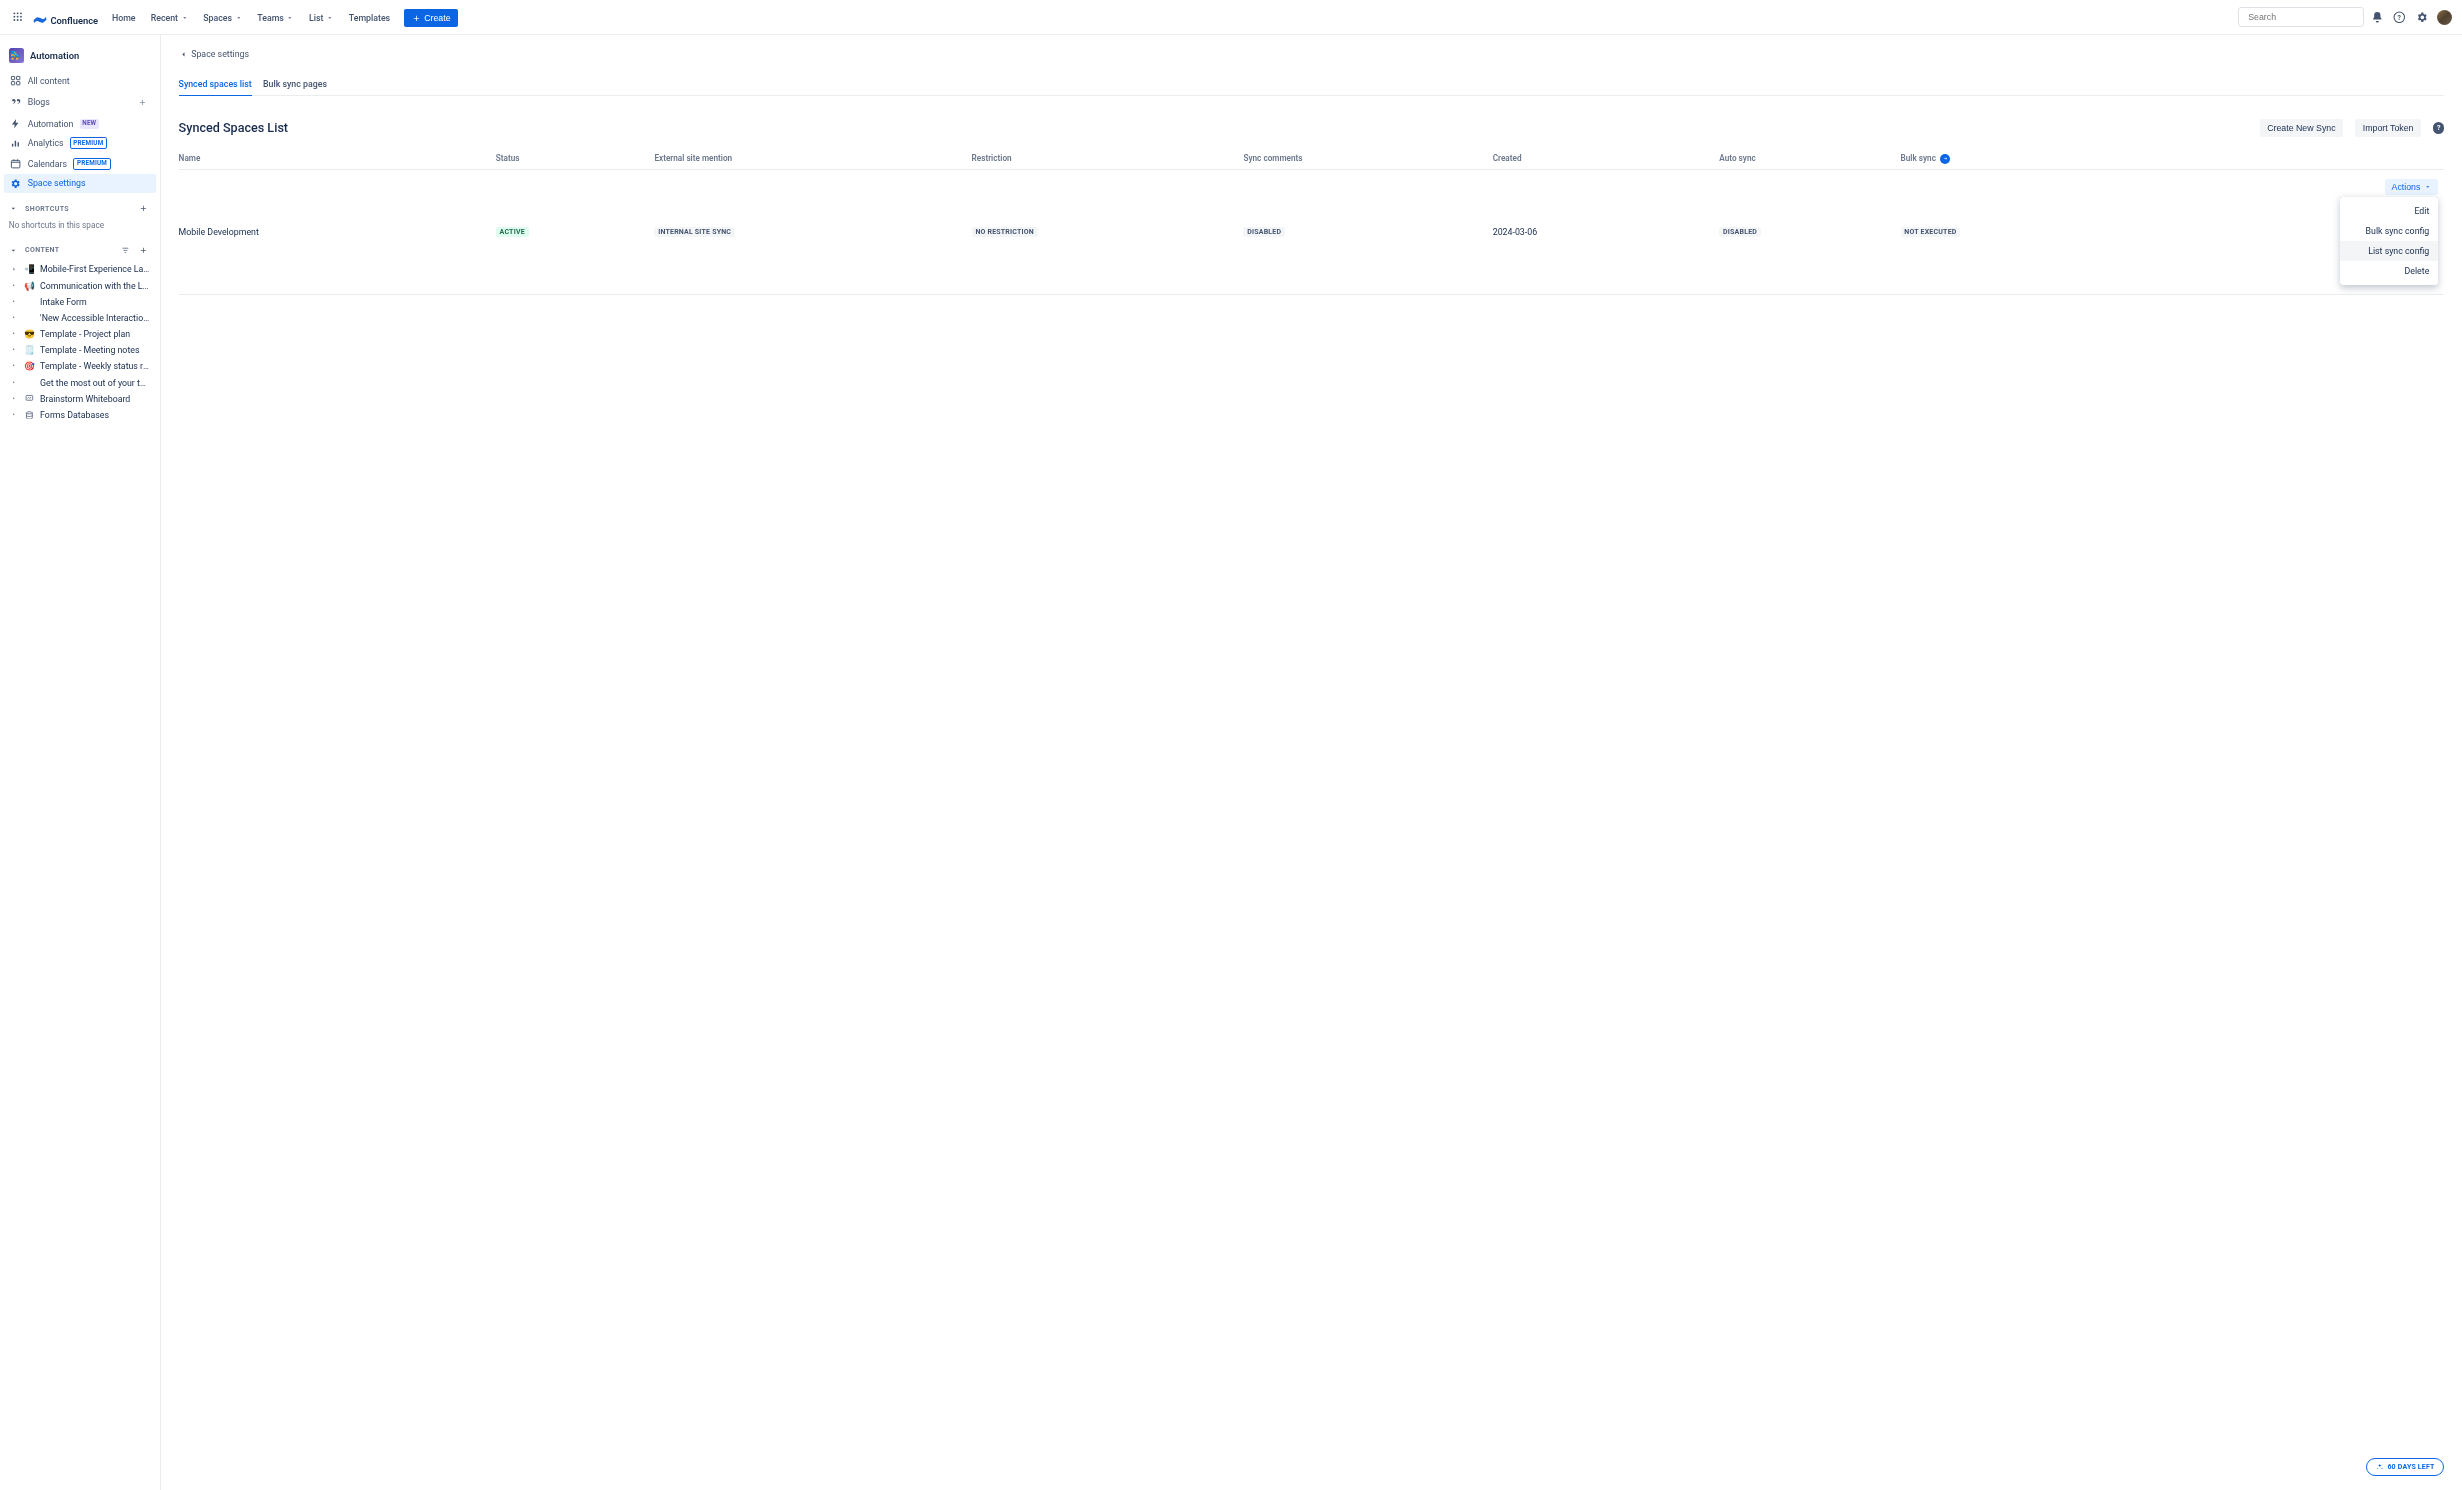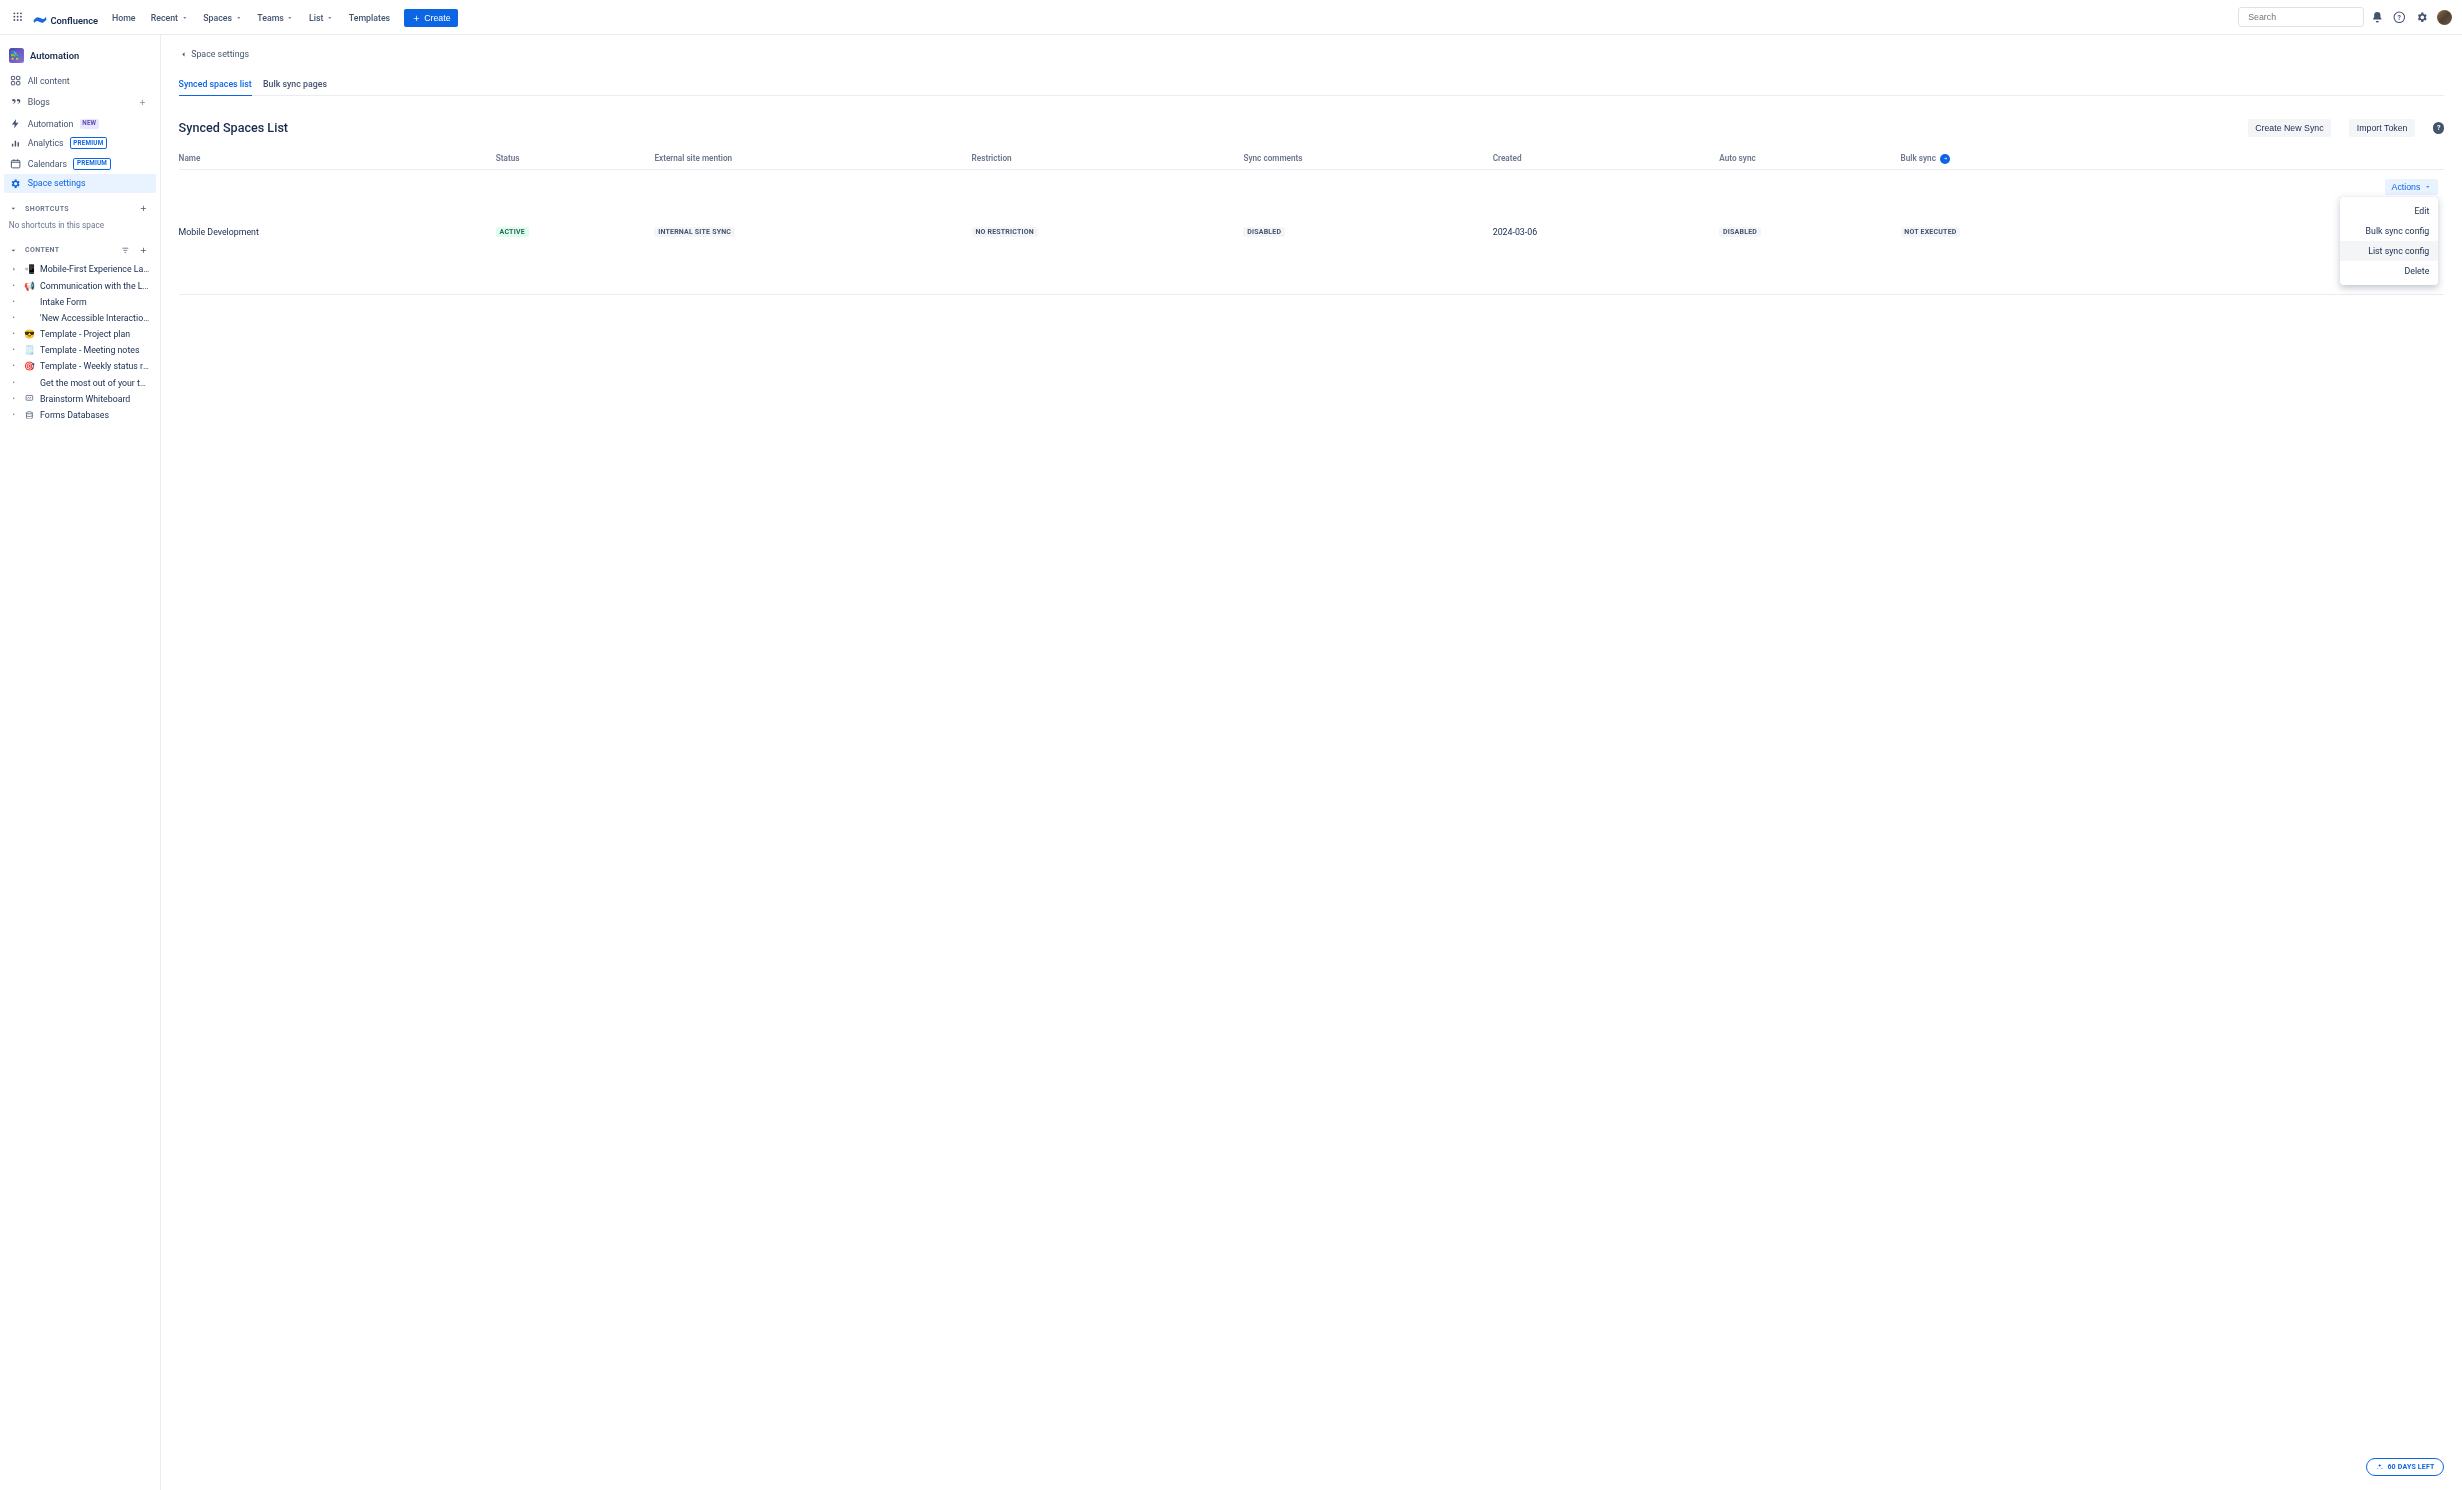--- a/index.html
+++ b/index.html
@@ -151,21 +151,21 @@
     padding: 5px 0 6.3px 0; cursor:pointer; color:#44546F; font-weight:500;
     border-bottom: 1.3px solid transparent; margin-bottom: -1.3px;
   }
   .tab.active { color:#0C66E4; border-bottom-color:#0C66E4; }
 
   .section-head {
     display:flex; align-items:center; justify-content:space-between;
     margin-top: 23px;
   }
   .section-title { font-size: 12.6px; font-weight: 500; }
-  .section-actions { display:flex; align-items:center; gap: 18px; margin-left: 29px; }
+  .section-actions { display:flex; align-items:center; gap: 12px; margin-left: 29px; }
   .btn-light {
     background:#F4F5F7; border:none; border-radius:1.9px;
     padding:3.8px 7.6px; font-weight:500; color:#172B4D; cursor:pointer; font-size:8.8px;
   }
   .help-circle {
     width:11.3px; height:11.3px; border-radius:50%; background:#44546F; color:#fff;
     display:inline-flex; align-items:center; justify-content:center; font-size:7px; font-weight:700;
   }
 
   

